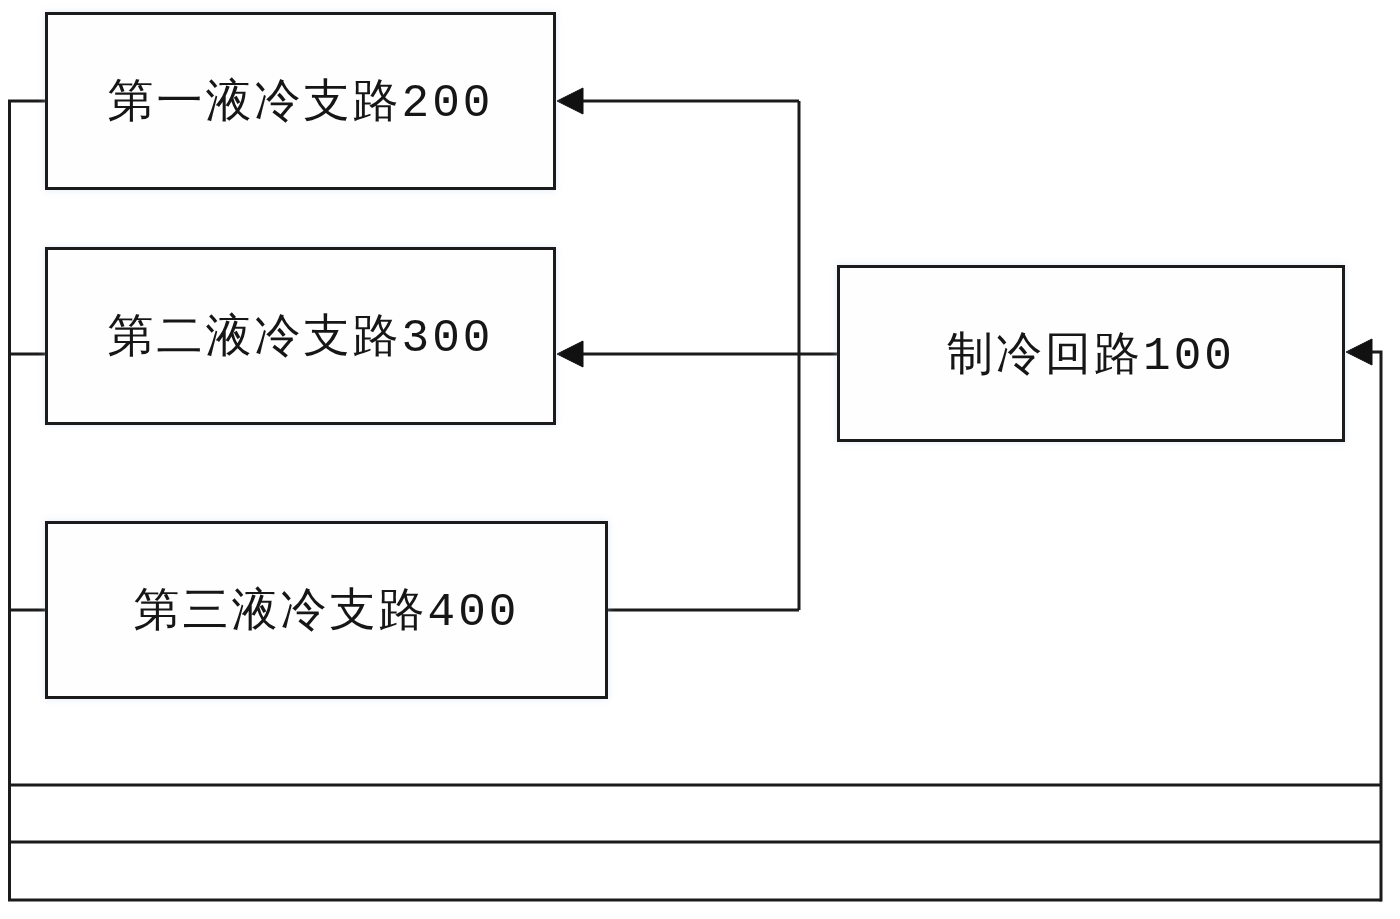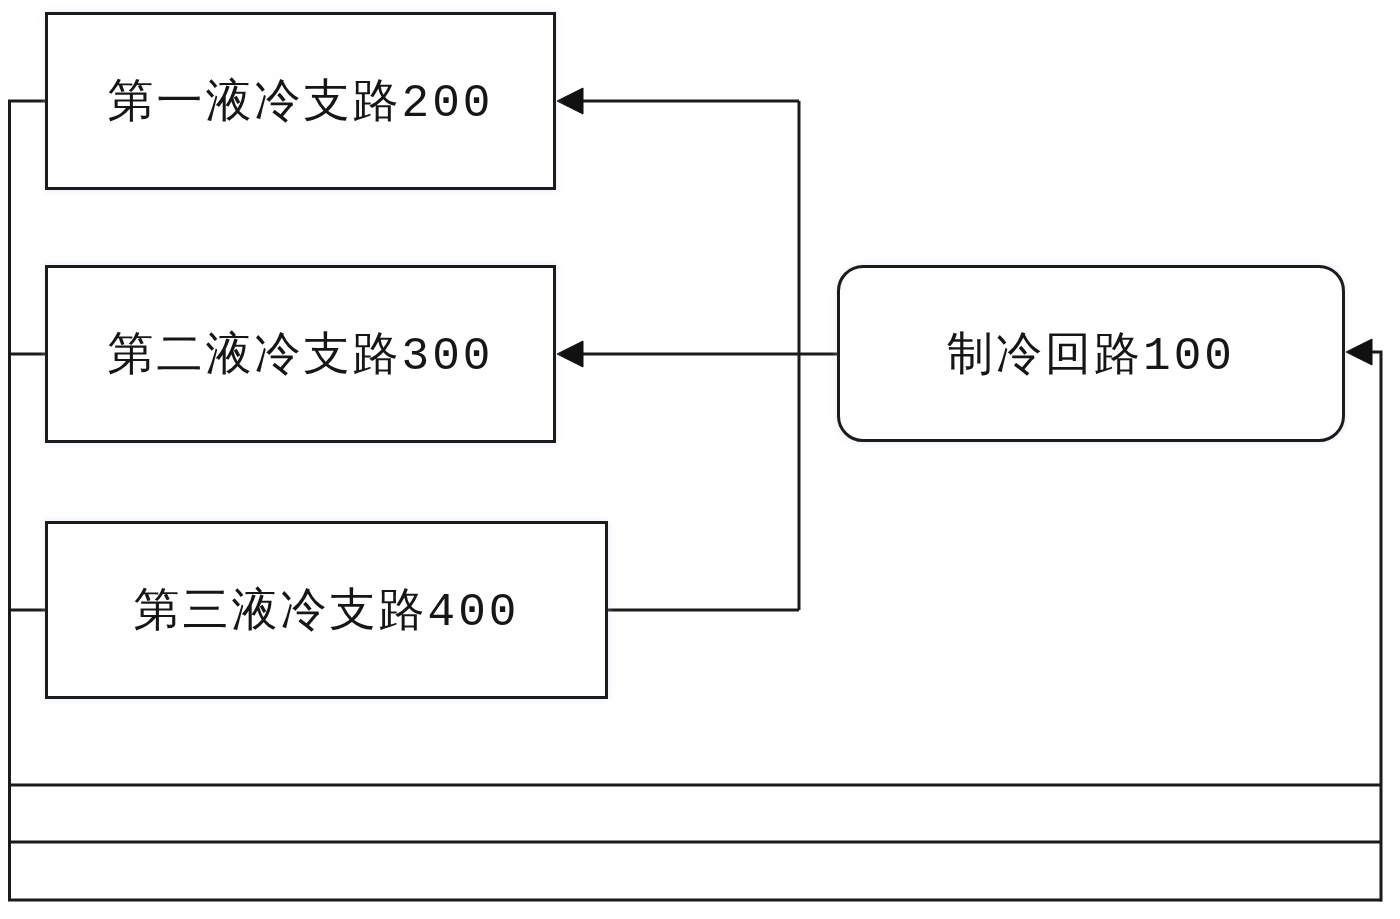--- a/index.html
+++ b/index.html
@@ -45,23 +45,23 @@
     stroke-width: 3;
     fill: none;
   }
   .arrowhead {
     fill: #111111;
     stroke: #111111;
     stroke-width: 1;
   }
   
   #node-200 { left: 45px;  top: 12px;  width: 511px; height: 178px; }
-  #node-300 { left: 45px;  top: 265px; width: 511px; height: 178px; }
+  #node-300 { left: 45px;  top: 247px; width: 511px; height: 178px; }
   #node-400 { left: 45px;  top: 521px; width: 563px; height: 178px; }
-  #node-100 { left: 837px; top: 265px; width: 508px; height: 177px; border-radius: 26px; }
+  #node-100 { left: 837px; top: 265px; width: 508px; height: 177px; }
 </style>
 </head>
 <body>
 
 <div id="stage">
 
   <svg id="wires" viewBox="0 0 1400 919" xmlns="http://www.w3.org/2000/svg">
 
     <path class="edge" d="M45,101 H9.5 V900 M9.5,354 H45 M9.5,610 H45"></path>
 

